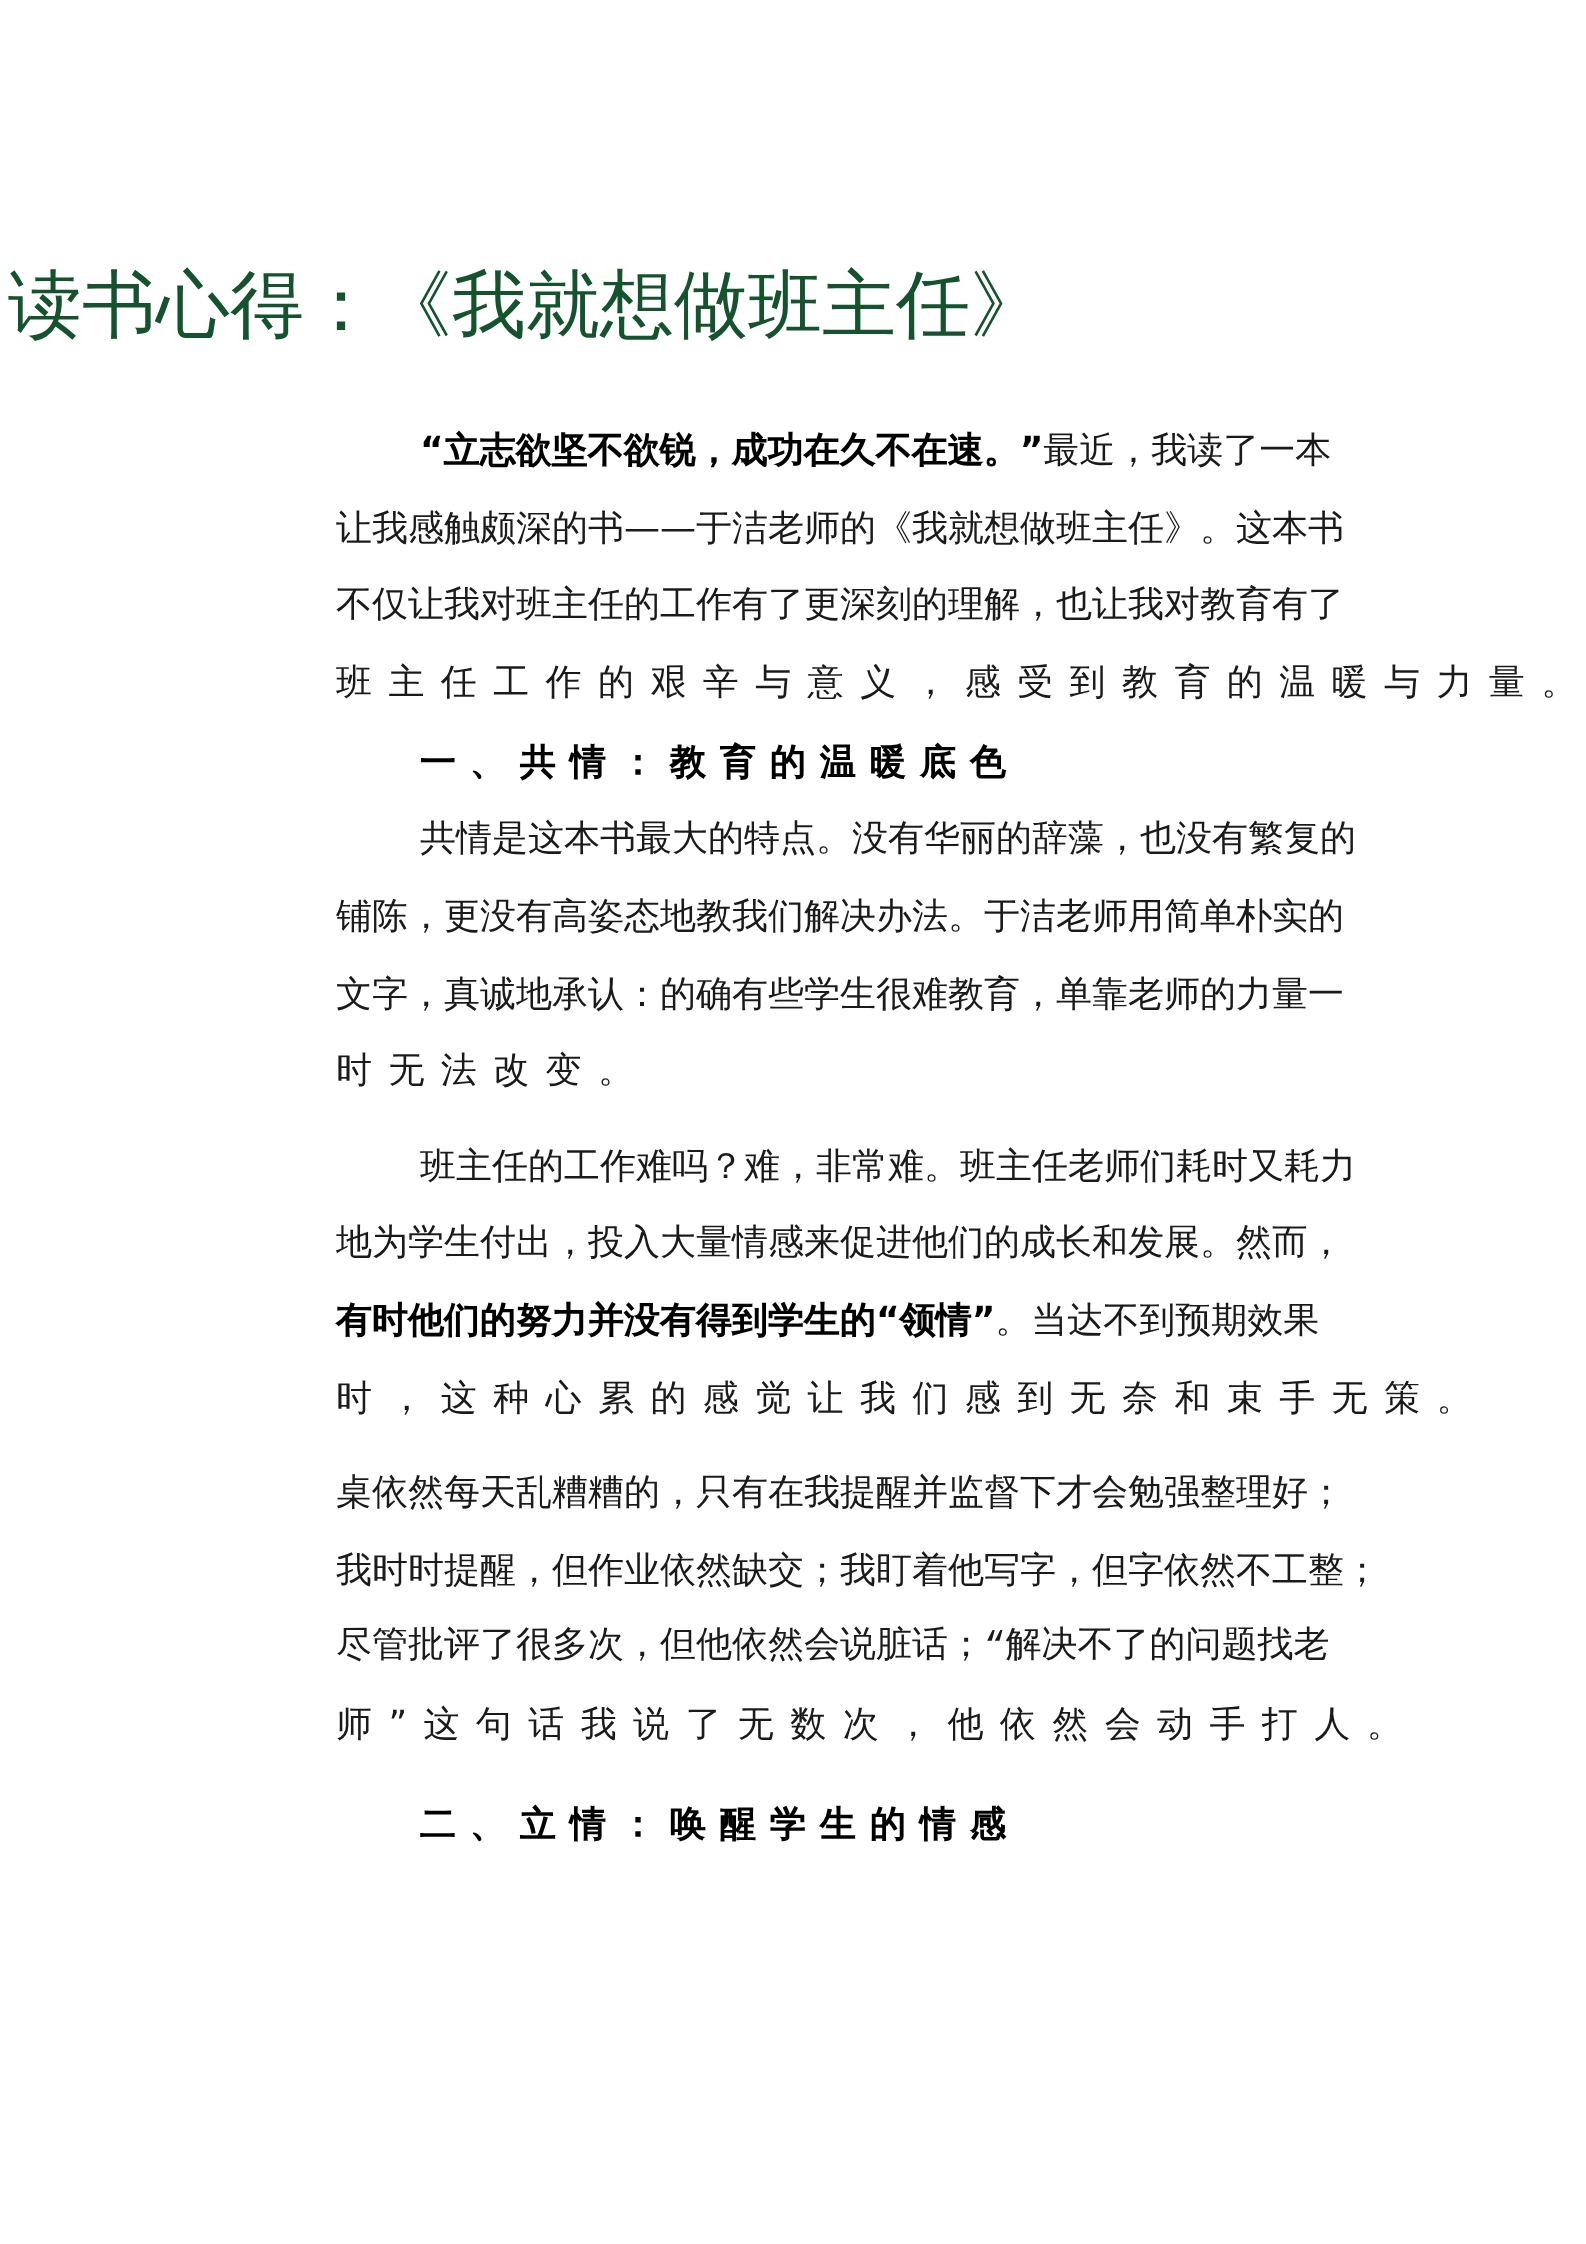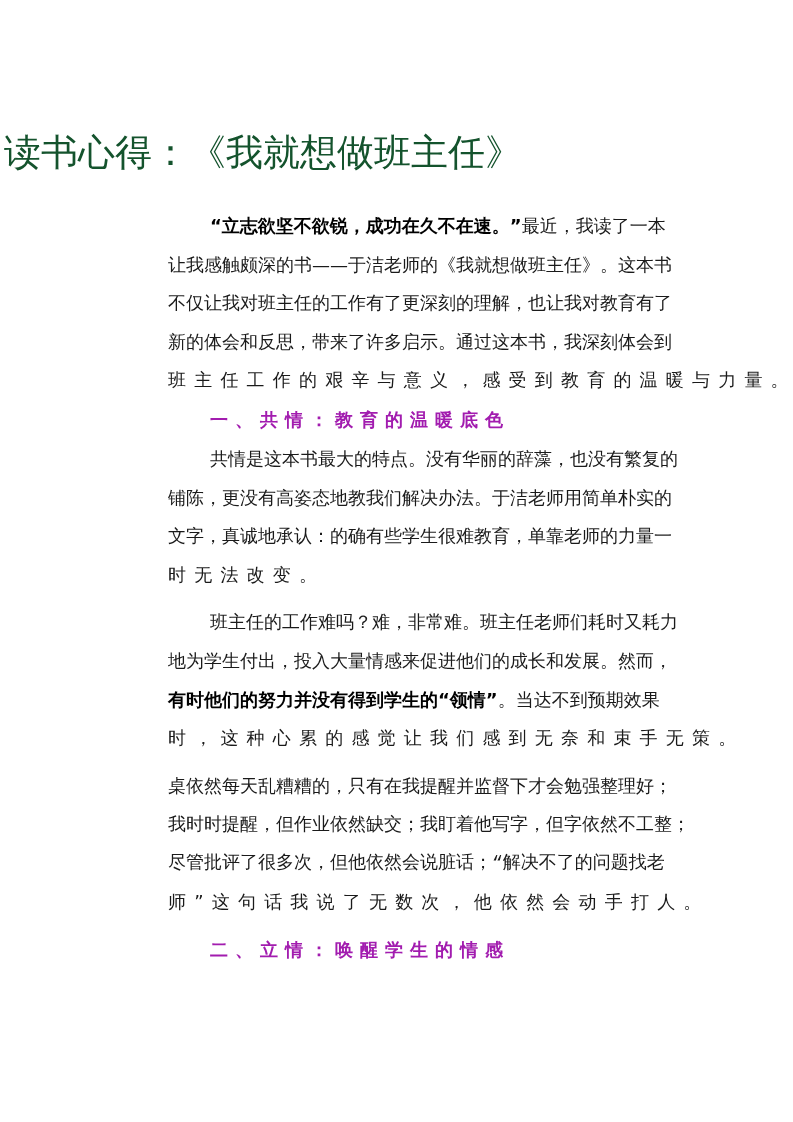--- a/index.html
+++ b/index.html
@@ -62,21 +62,21 @@
       padding-left: 42px;
     }
     .line.last {
       text-align: left;
       letter-spacing: 8.2px;
     }
     .line.heading {
       font-weight: bold;
       padding-left: 42px;
       letter-spacing: 7px;
-      color: #a21caf;
+      color: #000000;
       height: 40px;
       line-height: 40px;
       font-family: Liberation Serif, serif;
     }
     .b {
       font-weight: bold;
       color: #000000;
     }
   </style>
 </head>
@@ -85,21 +85,20 @@
 <div class="page">
 
   <h1 class="title">读书心得：《我就想做班主任》</h1>
 
   <div class="body-text">
 
     <div>
       <span class="line full indent" style="letter-spacing: -0.000625px; text-align-last: left; text-align: left;"><span class="b">“立志欲坚不欲锐，成功在久不在速。”</span><span>最近，我读了一本</span></span>
       <span class="line full" style="letter-spacing: 0px; text-align-last: left; text-align: left;">让我感触颇深的书——于洁老师的《我就想做班主任》。这本书</span>
       <span class="line full" style="letter-spacing: 0px; text-align-last: left; text-align: left;">不仅让我对班主任的工作有了更深刻的理解，也让我对教育有了</span>
-      <span class="line full" style="letter-spacing: 0px; text-align-last: left; text-align: left;">新的体会和反思，带来了许多启示。通过这本书，我深刻体会到</span>
       <span class="line last">班主任工作的艰辛与意义，感受到教育的温暖与力量。</span>
     </div>
 
     <div class="line heading">一、共情：教育的温暖底色</div>
 
     <div>
       <span class="line full indent" style="letter-spacing: 0px; text-align-last: left; text-align: left;">共情是这本书最大的特点。没有华丽的辞藻，也没有繁复的</span>
       <span class="line full" style="letter-spacing: 0px; text-align-last: left; text-align: left;">铺陈，更没有高姿态地教我们解决办法。于洁老师用简单朴实的</span>
       <span class="line full" style="letter-spacing: 0px; text-align-last: left; text-align: left;">文字，真诚地承认：的确有些学生很难教育，单靠老师的力量一</span>
       <span class="line last">时无法改变。</span>

